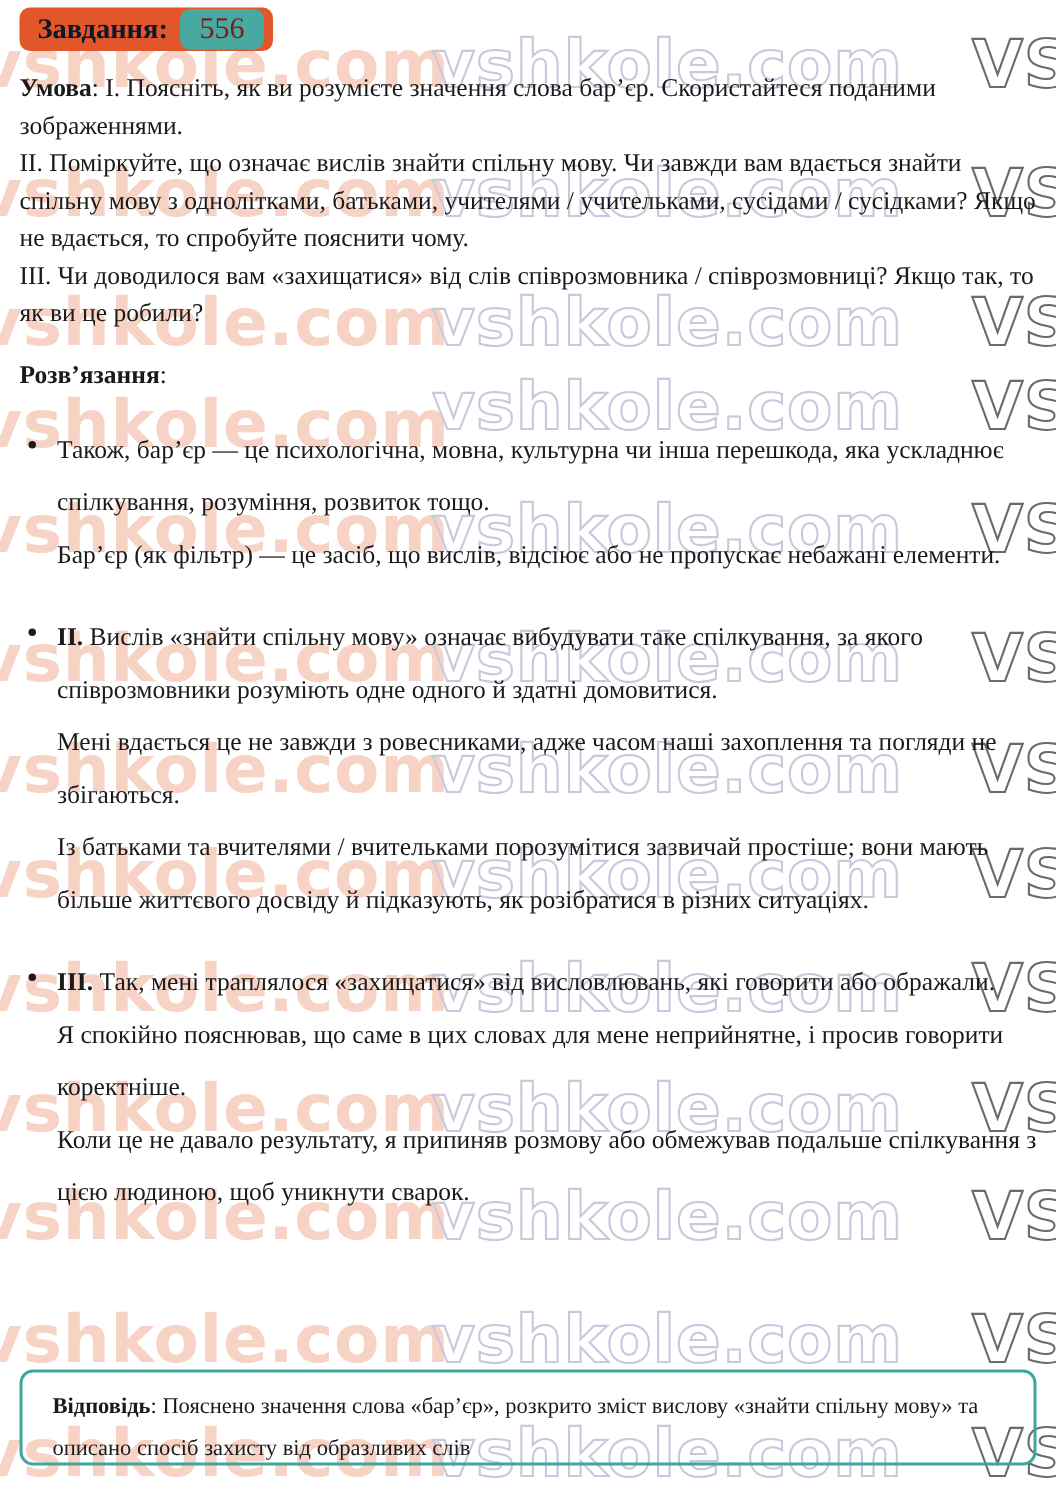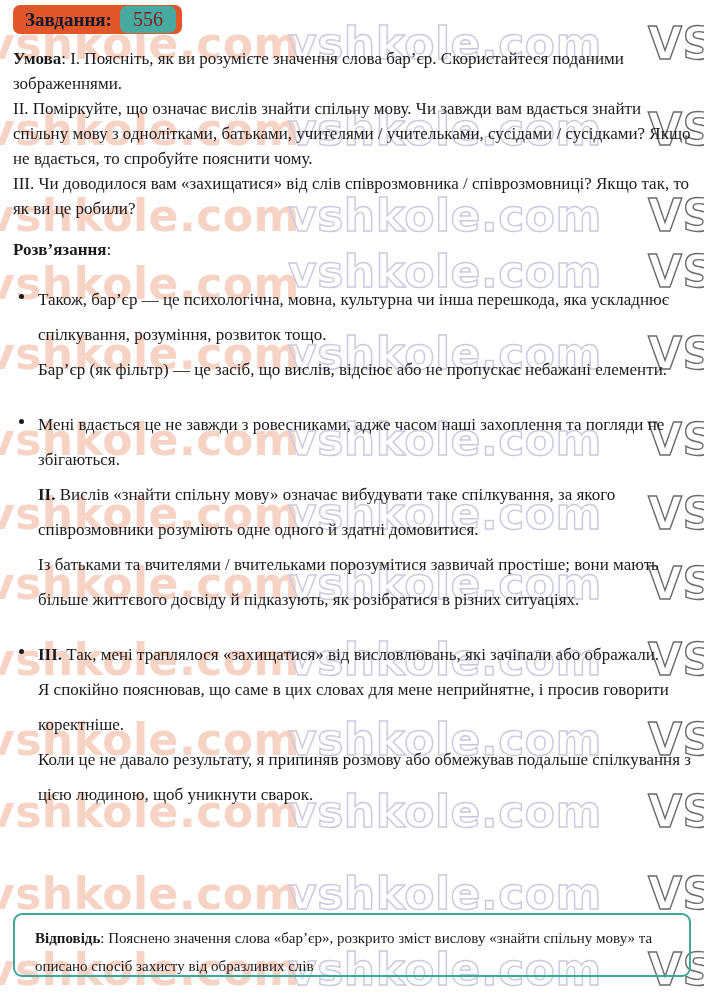--- a/index.html
+++ b/index.html
@@ -241,27 +241,27 @@
 
   
   <ul id="solution-list">
 
     <li>
       <p class="para">Також, бар’єр — це психологічна, мовна, культурна чи інша перешкода, яка ускладнює спілкування, розуміння, розвиток тощо.</p>
       <p class="para">Бар’єр (як фільтр) — це засіб, що вислів, відсіює або не пропускає небажані елементи.</p>
     </li>
 
     <li>
+      <p class="para"><span class="roman">II.</span> <span>Вислів «знайти спільну мову» означає вибудувати таке спілкування, за якого співрозмовники розуміють одне одного й здатні домовитися.</span></p>
       <p class="para">Мені вдається це не завжди з ровесниками, адже часом наші захоплення та погляди не збігаються.</p>
-      <p class="para"><span class="roman">II.</span> <span>Вислів «знайти спільну мову» означає вибудувати таке спілкування, за якого співрозмовники розуміють одне одного й здатні домовитися.</span></p>
       <p class="para">Із батьками та вчителями / вчительками порозумітися зазвичай простіше; вони мають більше життєвого досвіду й підказують, як розібратися в різних ситуаціях.</p>
     </li>
 
     <li>
-      <p class="para"><span class="roman">III.</span> <span>Так, мені траплялося «захищатися» від висловлювань, які зачіпали або ображали.</span></p>
+      <p class="para"><span class="roman">III.</span> <span>Так, мені траплялося «захищатися» від висловлювань, які говорити або ображали.</span></p>
       <p class="para">Я спокійно пояснював, що саме в цих словах для мене неприйнятне, і просив говорити коректніше.</p>
       <p class="para">Коли це не давало результату, я припиняв розмову або обмежував подальше спілкування з цією людиною, щоб уникнути сварок.</p>
     </li>
 
   </ul>
 </div>
 
 <div id="answer-box">
   <p class="para"><span class="answer-label">Відповідь</span><span>:</span><span> Пояснено значення слова «бар’єр», розкрито зміст вислову «знайти спільну мову» та описано спосіб захисту від образливих слів</span></p>
 </div>

